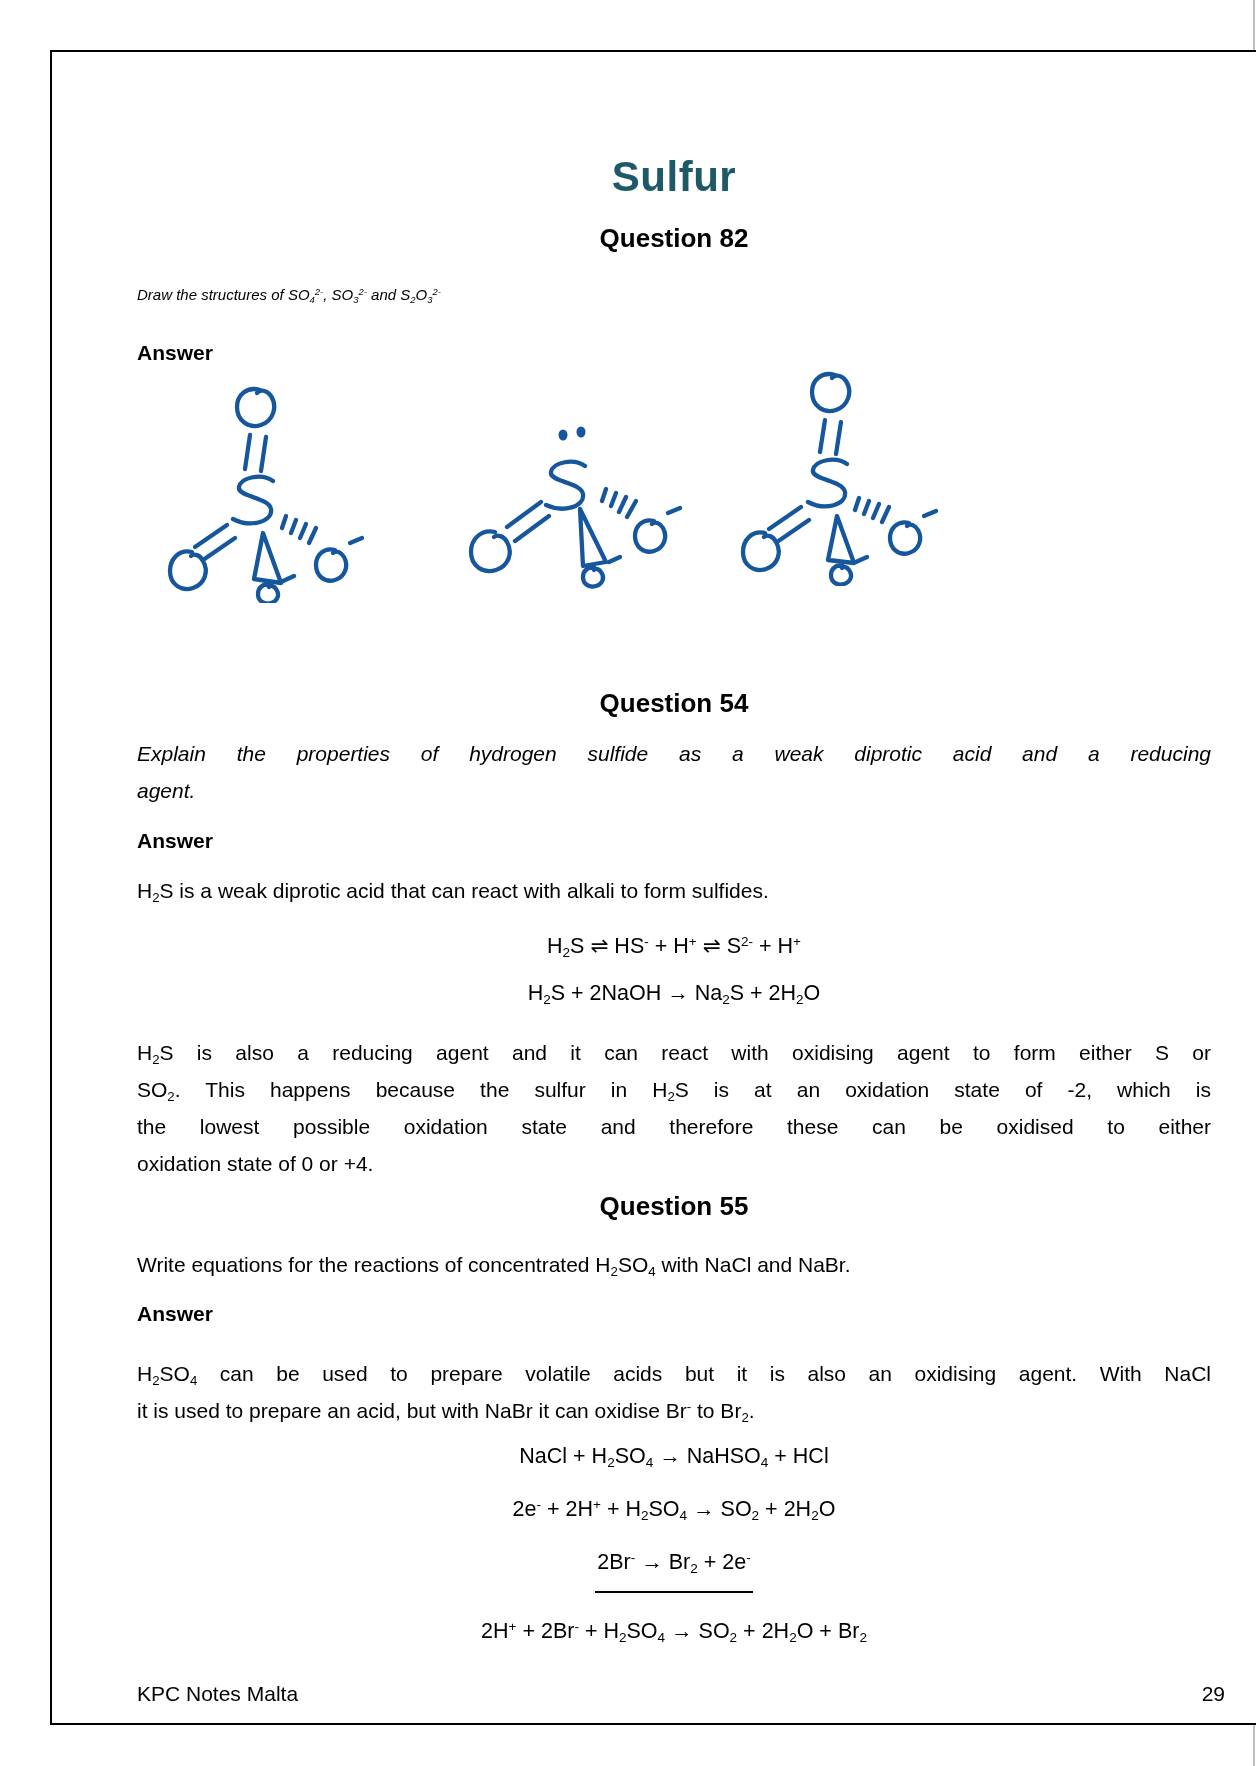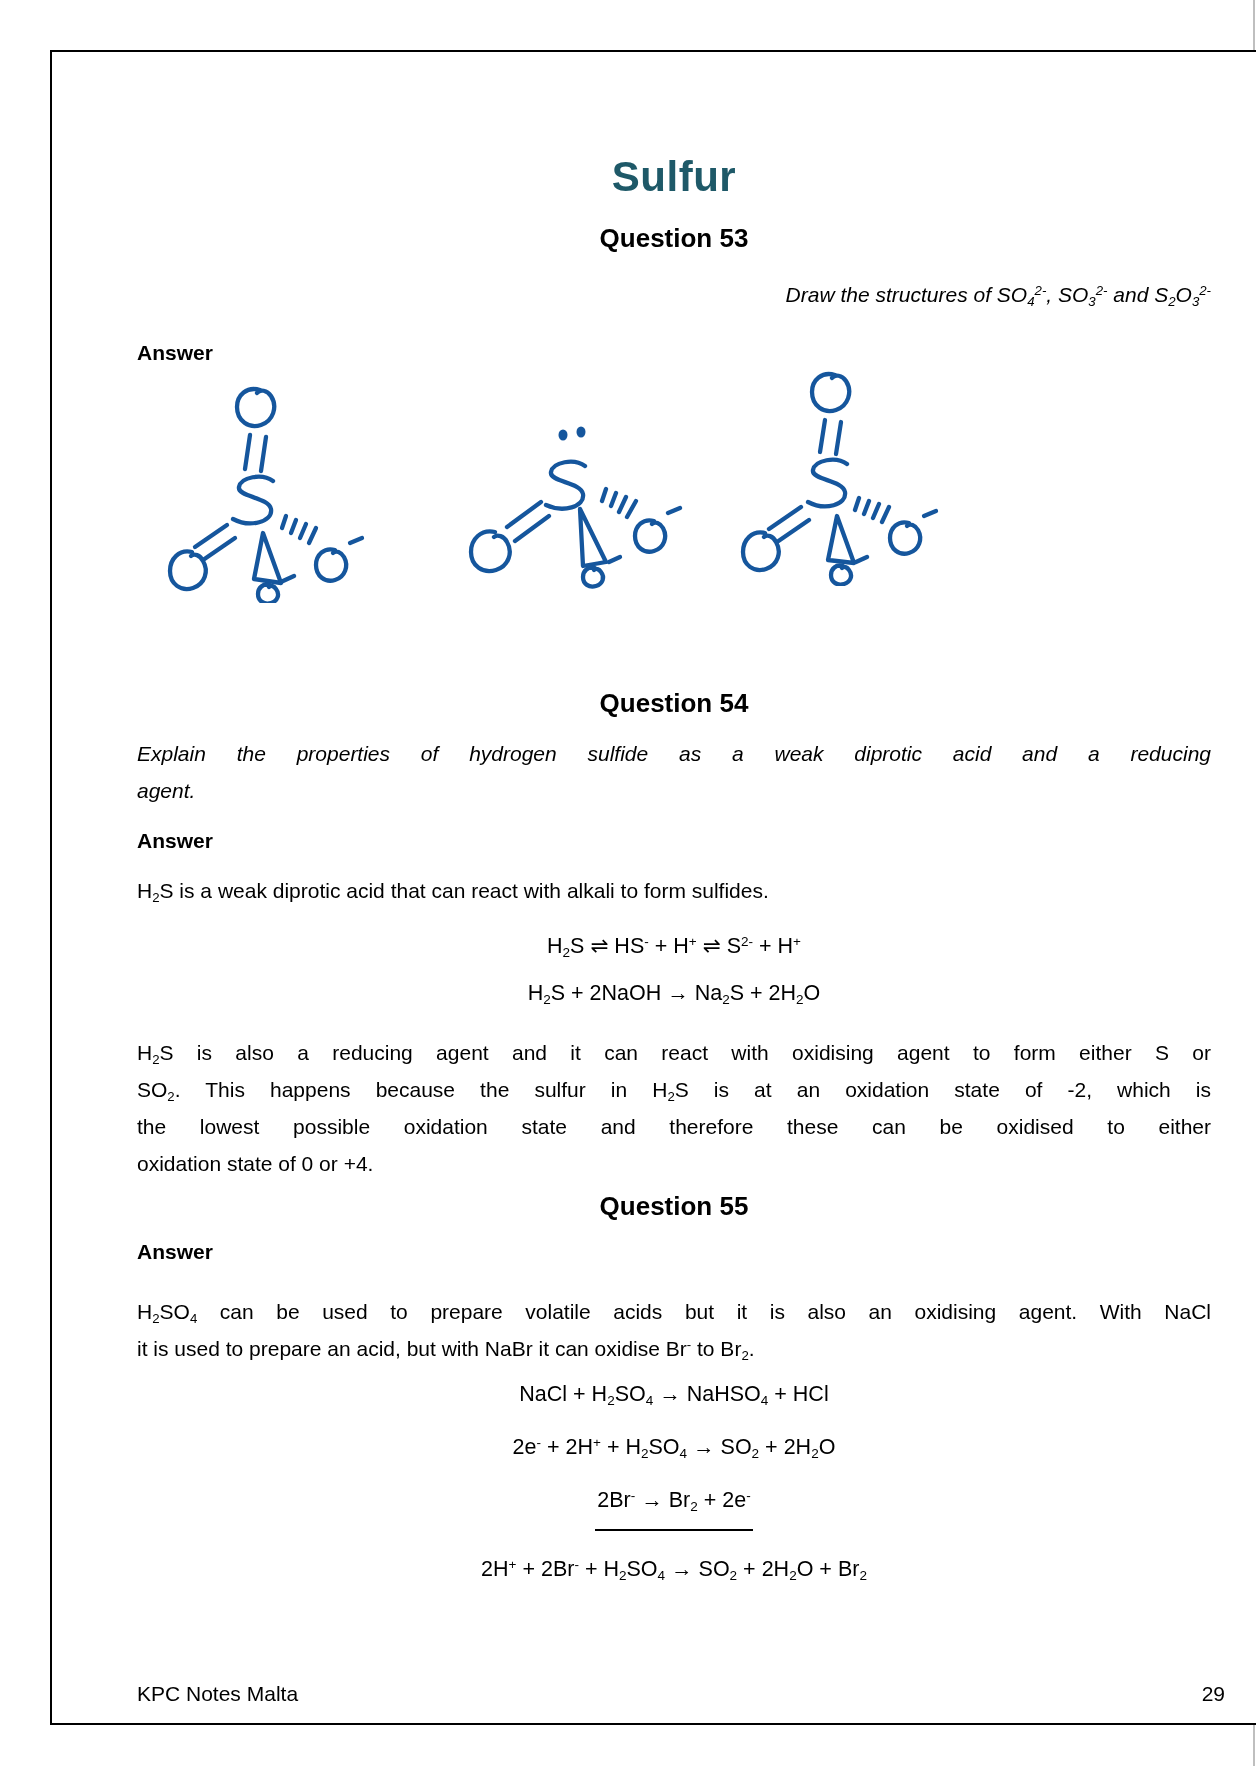--- a/index.html
+++ b/index.html
@@ -12,21 +12,21 @@
   .frame {
     position:absolute; left:50px; top:50px; width:1248px; height:1675px;
     border:2px solid #000; background:#fff;
   }
   .content { padding:103px 85px 0 85px; }
   .doc-title {
     font-size:42px; line-height:44px; font-weight:700; text-align:center;
     color:var(--title-teal,#1e5968); letter-spacing:0.5px;
   }
   .qheading { font-size:26px; line-height:30px; font-weight:700; text-align:center; }
-  .prompt  { font-size:21px; line-height:30px; font-style:italic;text-align:right; }
+  .prompt  { font-size:15px; line-height:30px; font-style:italic; }
   .prompt-plain { font-size:21px; line-height:36px; }
   .answer-label { font-size:21px; line-height:30px; font-weight:700; }
   .para { font-size:21px; line-height:30px; }
   .lines .line { font-size:21px; line-height:37px; text-align:justify; text-align-last:justify; }
   .lines .line:last-child { text-align-last:left; }
   .lines.italic .line { font-style:italic; }
   .eq { font-size:21.5px; line-height:30px; text-align:center; }
   .u-wrap { display:inline-block; border-bottom:2.5px solid #000; padding:0 2px 14px 2px; }
   sub,sup { font-size:63%; line-height:0; }
   sub { vertical-align:-0.28em; }
@@ -44,21 +44,21 @@
 </head>
 <body>
 
 <div class="edge-line"></div>
 
 <div class="frame">
   <div class="content">
 
     <h1 class="doc-title">Sulfur</h1>
 
-    <div class="qheading" style="margin-top:24px">Question 53</div>
+    <div class="qheading" style="margin-top:24px">Question 82</div>
     <div class="prompt" style="margin-top:27px">Draw the structures of SO<sub>4</sub><sup>2-</sup>, SO<sub>3</sub><sup>2-</sup> and S<sub>2</sub>O<sub>3</sub><sup>2-</sup></div>
     <div class="answer-label" style="margin-top:28px">Answer</div>
 
     <div class="drawings" style="margin-top:17px">
 
       <svg role="img" style="left:30px; top:0" width="200" height="218" viewBox="0 0 200 218" aria-label="hand-drawn structure of sulfate ion SO4 2- : S with double-bonded O top and left, wedge bond to O minus below, dashed bond to O minus right">
         <g class="ink">
           <path d="M93 5 C80 1 70 10 70 22 C70 36 82 44 94 40 C106 36 111 22 104 11 C100 5 93 4 90 8"></path>
           <path d="M83 50 L78 84 M99 52 L94 86"></path>
           <path d="M106 96 C95 88 74 92 72 102 C70 112 102 112 104 124 C106 137 83 143 66 134"></path>
@@ -112,20 +112,21 @@
     <div class="eq" style="margin-top:25px">H<sub>2</sub>S ⇌ HS<sup>-</sup> + H<sup>+</sup> ⇌ S<sup>2-</sup> + H<sup>+</sup></div>
     <div class="eq" style="margin-top:17px">H<sub>2</sub>S + 2NaOH → Na<sub>2</sub>S + 2H<sub>2</sub>O</div>
     <div class="lines" style="margin-top:26px">
         <div class="line">H<sub>2</sub>S is also a reducing agent and it can react with oxidising agent to form either S or</div>
         <div class="line">SO<sub>2</sub>. This happens because the sulfur in H<sub>2</sub>S is at an oxidation state of -2, which is</div>
         <div class="line">the lowest possible oxidation state and therefore these can be oxidised to either</div>
         <div class="line">oxidation state of 0 or +4.</div>
       </div>
 
     <div class="qheading" style="margin-top:9px">Question 55</div>
+    <div class="prompt-plain" style="margin-top:26px">Write equations for the reactions of concentrated H<sub>2</sub>SO<sub>4</sub> with NaCl and NaBr.</div>
     <div class="answer-label" style="margin-top:16px">Answer</div>
     <div class="lines" style="margin-top:26px">
         <div class="line">H<sub>2</sub>SO<sub>4</sub> can be used to prepare volatile acids but it is also an oxidising agent. With NaCl</div>
         <div class="line">it is used to prepare an acid, but with NaBr it can oxidise Br<sup>-</sup> to Br<sub>2</sub>.</div>
       </div>
     <div class="eq" style="margin-top:12px">NaCl + H<sub>2</sub>SO<sub>4</sub> → NaHSO<sub>4</sub> + HCl</div>
     <div class="eq" style="margin-top:23px">2e<sup>-</sup> + 2H<sup>+</sup> + H<sub>2</sub>SO<sub>4</sub> → SO<sub>2</sub> + 2H<sub>2</sub>O</div>
     <div class="eq" style="margin-top:23px"><span class="u-wrap">2Br<sup>-</sup> → Br<sub>2</sub> + 2e<sup>-</sup></span></div>
     <div class="eq" style="margin-top:23px">2H<sup>+</sup> + 2Br<sup>-</sup> + H<sub>2</sub>SO<sub>4</sub> → SO<sub>2</sub> + 2H<sub>2</sub>O + Br<sub>2</sub></div>
 

